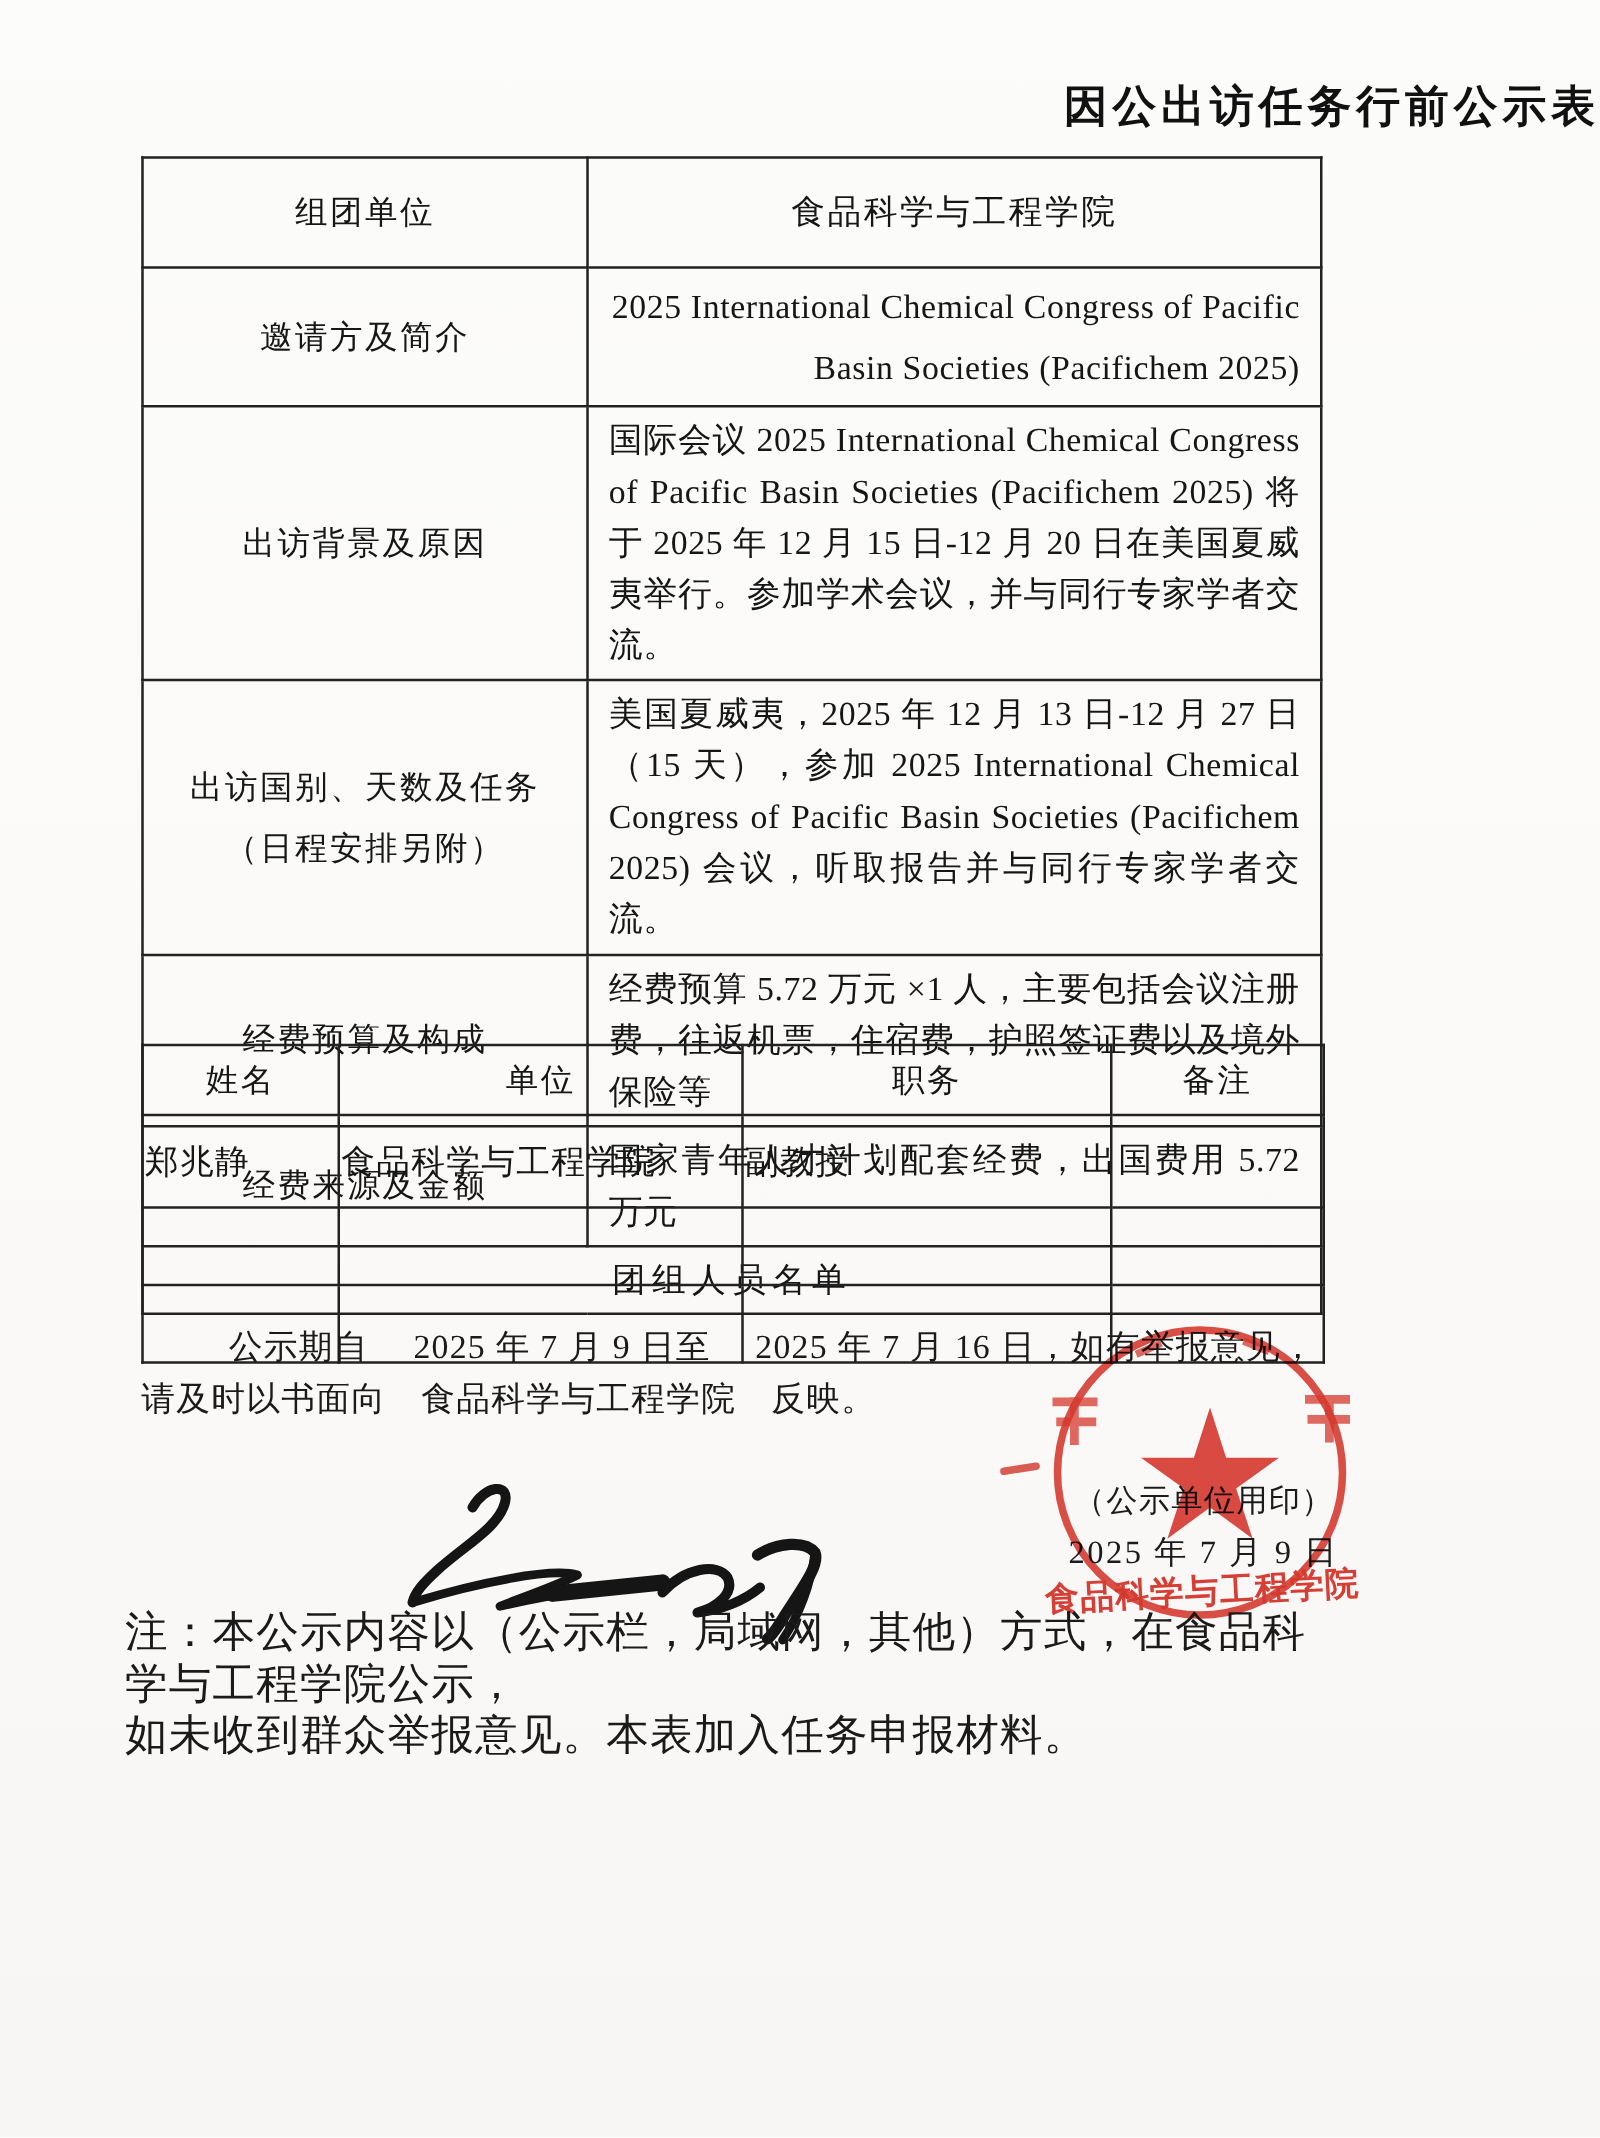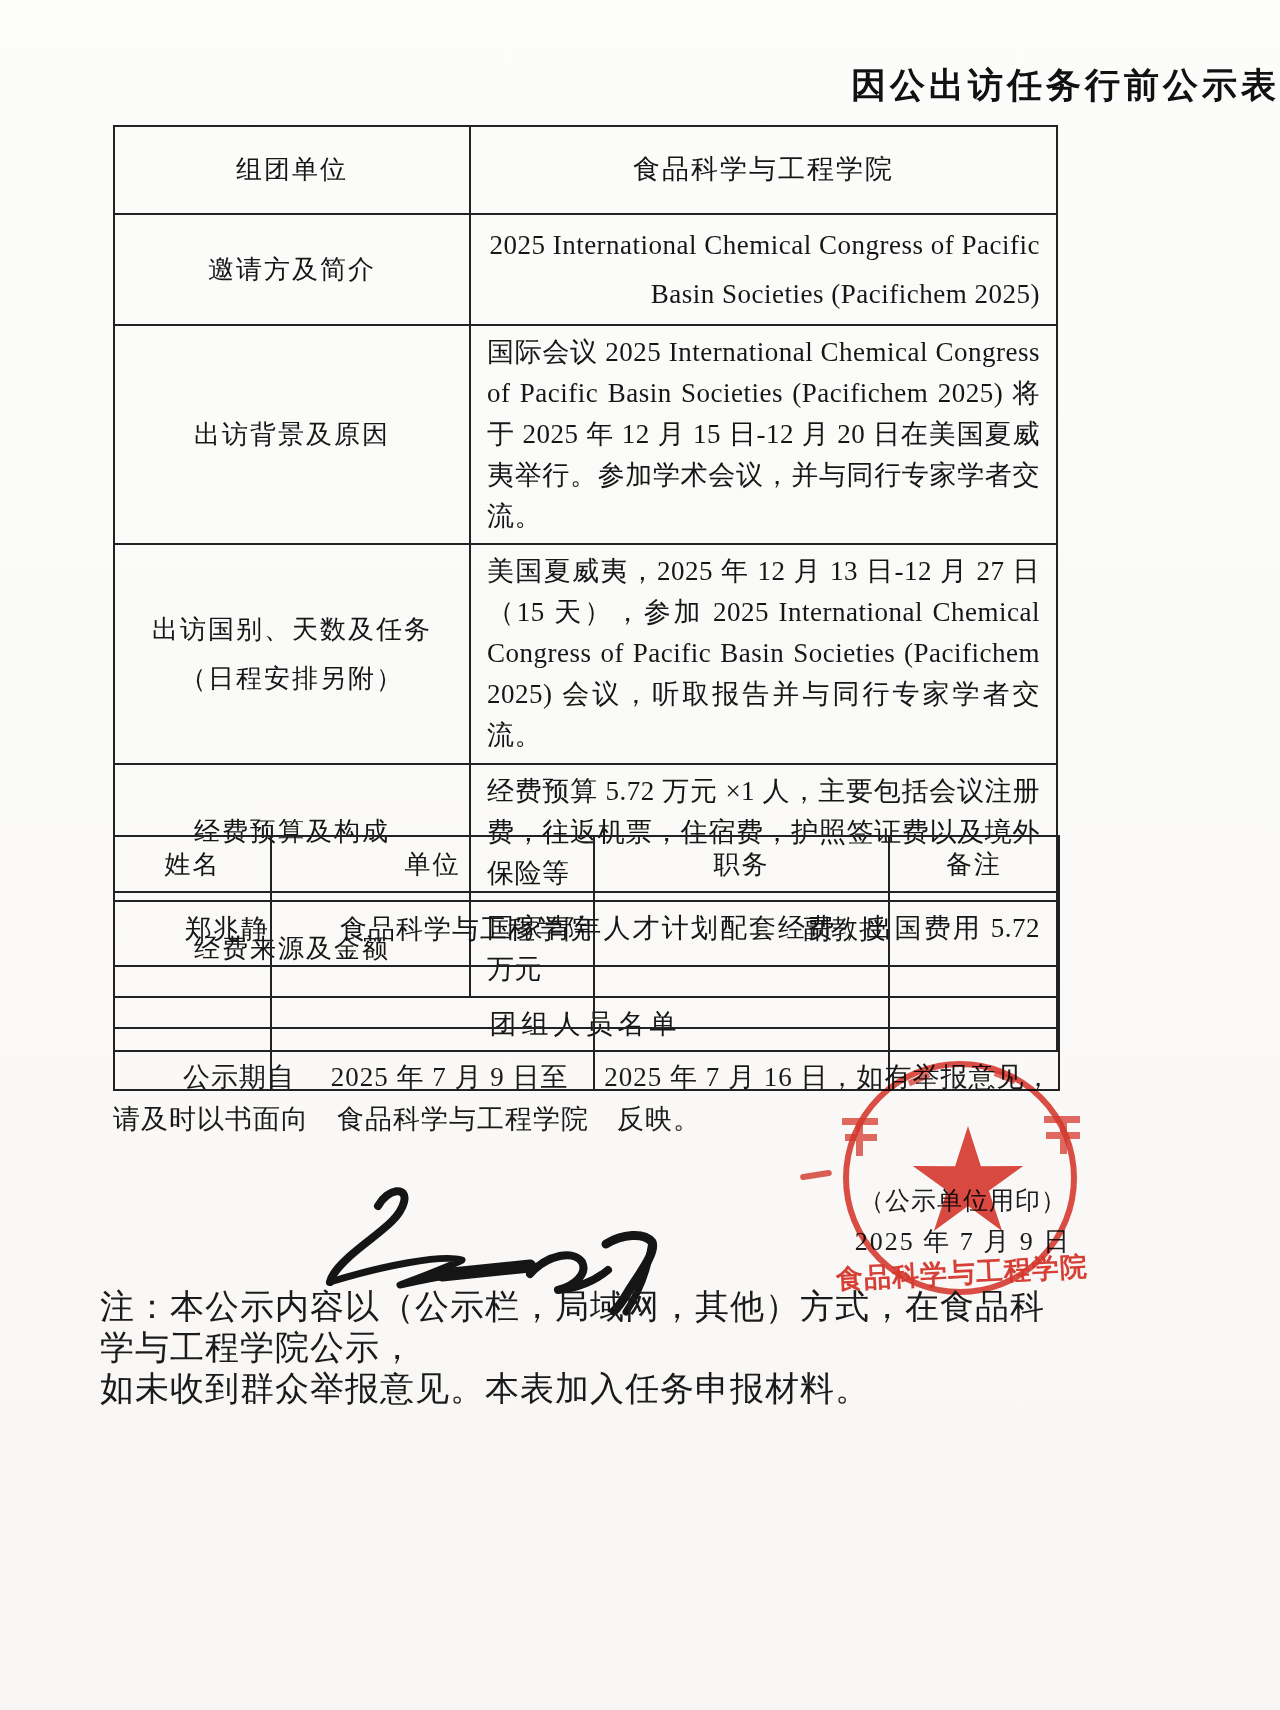--- a/index.html
+++ b/index.html
@@ -32,21 +32,21 @@
   td.val.loose { line-height:1.8; text-align:right; }
   tr.r1 { height:88px; } tr.r2 { height:94px;margin-top:40px; } tr.r3 { height:162px; }
   tr.r4 { height:168px; } tr.r5 { height:104px; } tr.r6 { height:58px; }
   tr.r7 { height:54px; }
   td.section {
     text-align:center; font-size:27px; letter-spacing:5px; vertical-align:middle;
   }
   tr.rh { height:56px; } tr.rd { height:74px; } tr.re { height:62px; }
   td.rhc { text-align:center; font-size:26px; letter-spacing:2px; vertical-align:middle; }
   td.rdc {
-    text-align:right; font-size:27px; letter-spacing:1px; vertical-align:middle;
+    text-align:left; font-size:27px; letter-spacing:1px; vertical-align:middle;
     font-family:"Liberation Sans","DejaVu Sans",sans-serif;
     border-radius:21px;
   }
   .notice {
     position:absolute; left:113px; top:1056px; width:950px;
     font-size:27px; line-height:42px; letter-spacing:1px;
     white-space:pre-line; text-indent:70px; color:#1a1a1a;
   }
   .footnote {
     position:absolute; left:100px; top:1286px; width:970px;

